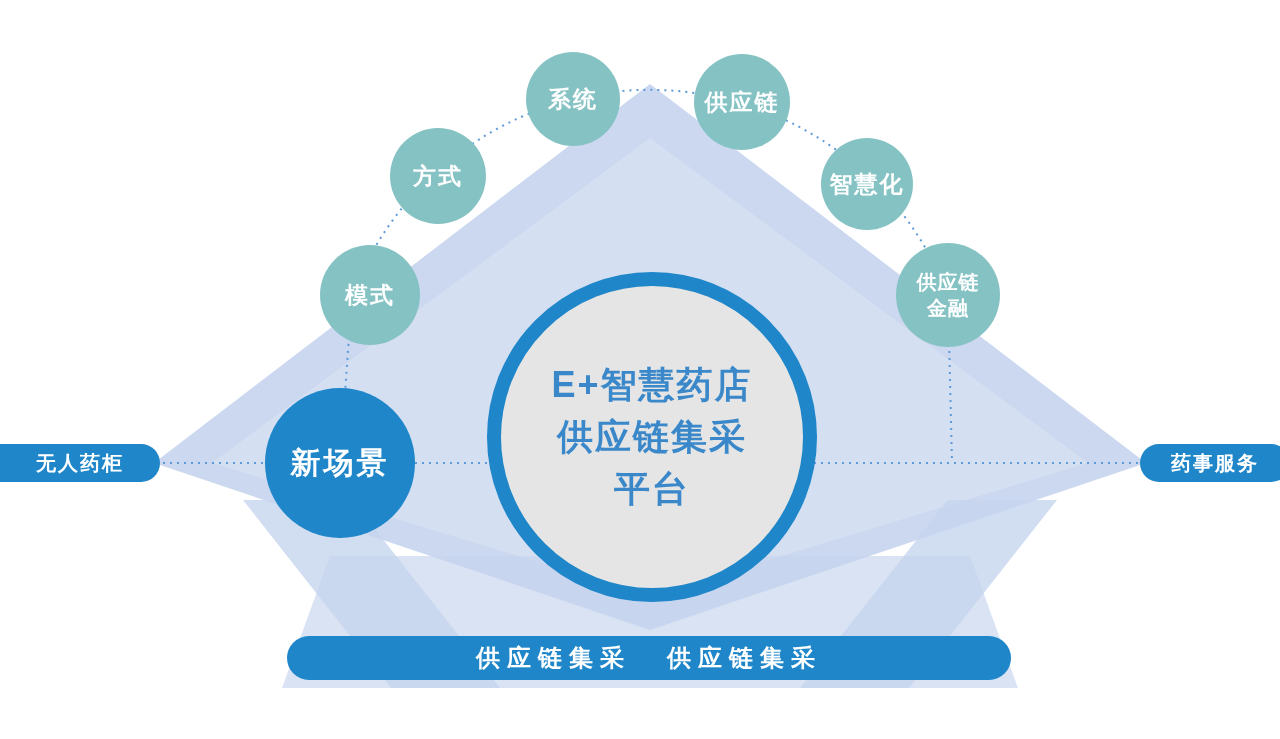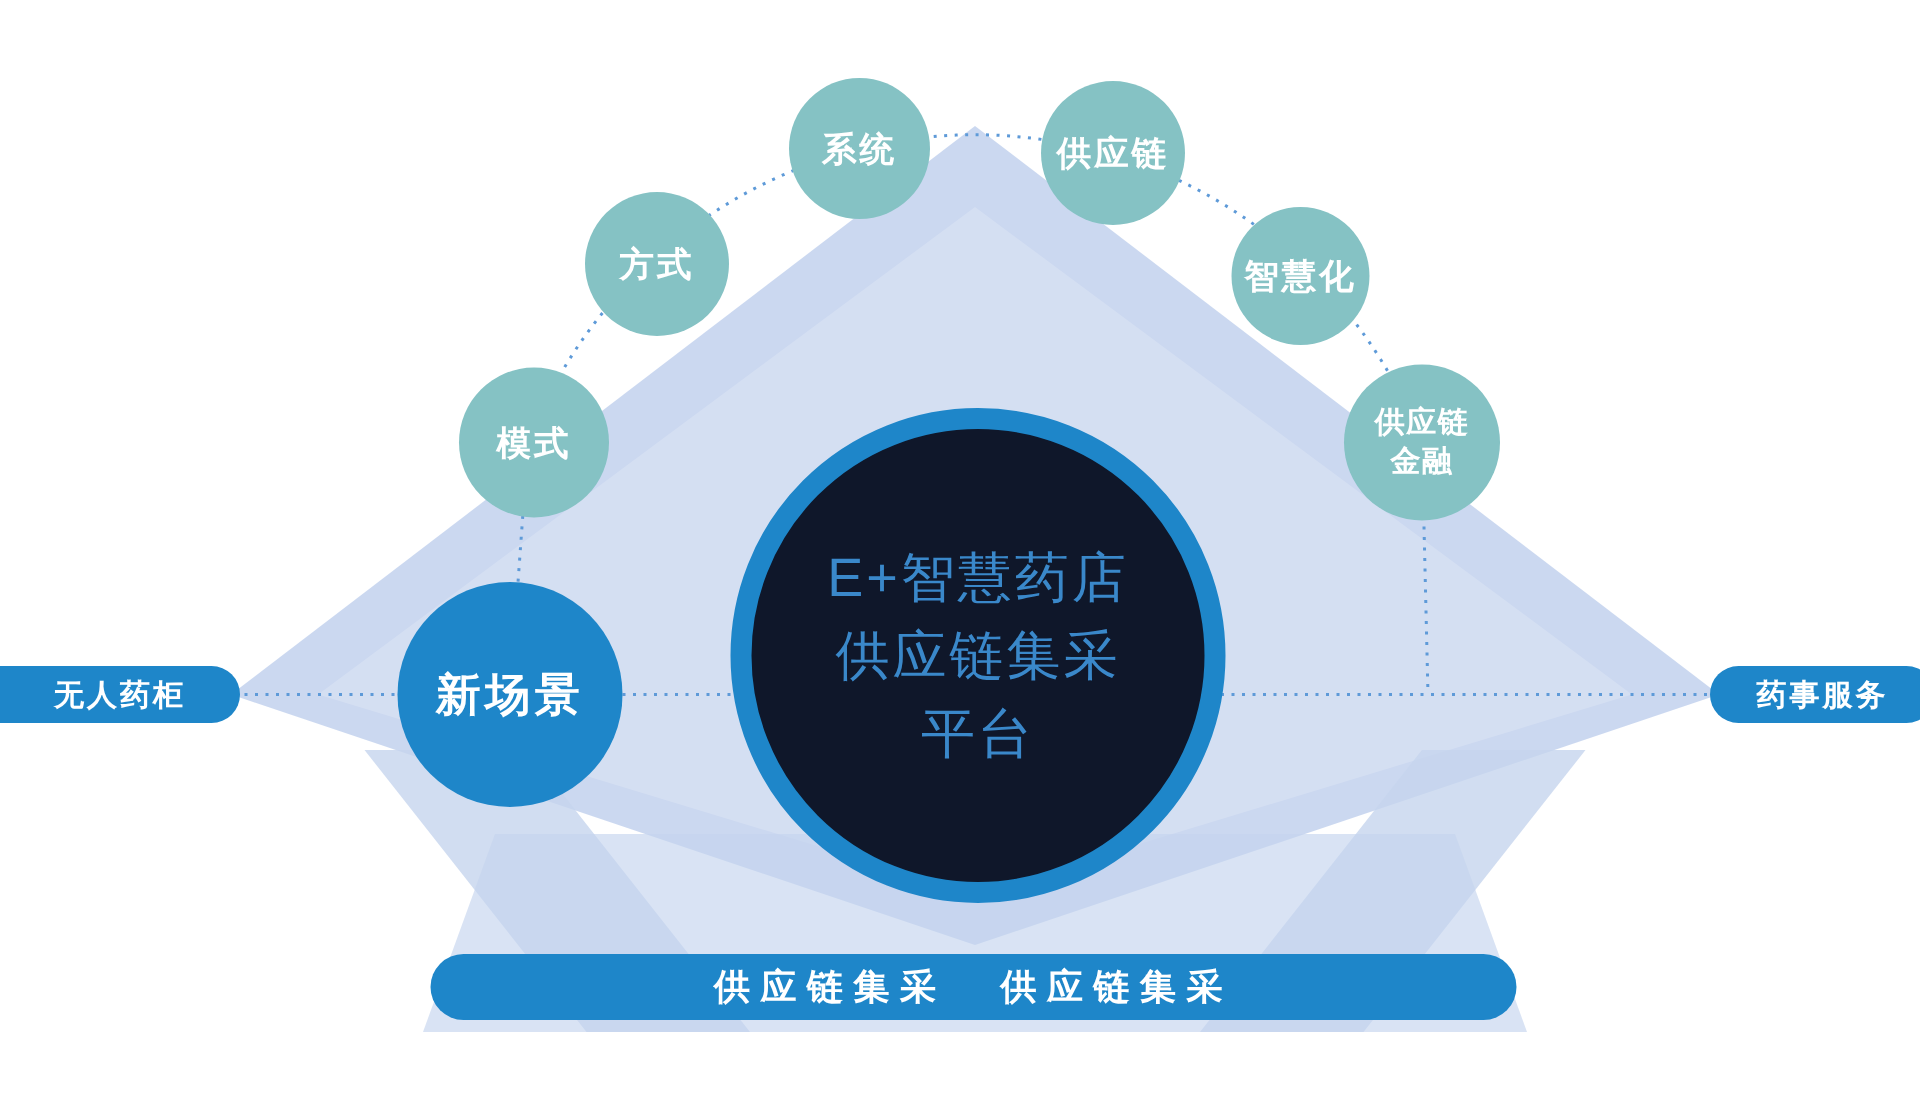--- a/index.html
+++ b/index.html
@@ -12,34 +12,34 @@
 
   .circle {
     position:absolute; border-radius:50%; z-index:2;
     display:flex; align-items:center; justify-content:center; text-align:center;
     color:#fff; font-weight:bold; white-space:pre-line;
   }
   .teal { background:var(--teal,#85c2c4); font-size:23px; letter-spacing:2px; }
   .teal.two-line { font-size:20px; line-height:1.3; letter-spacing:1px; }
   .blue { background:var(--blue,#1e86c9); font-size:30px; letter-spacing:3px; }
 
-  .n-mode          { left:306px; top:245px; width:100px; height:100px; }
+  .n-mode          { left:320px; top:245px; width:100px; height:100px; }
   .n-method        { left:390px; top:128px; width:96px;  height:96px; }
   .n-system        { left:526px; top:52px;  width:94px;  height:94px; }
   .n-supplychain   { left:694px; top:54px;  width:96px;  height:96px; }
   .n-intelligence  { left:821px; top:138px; width:92px;  height:92px; }
   .n-scf           { left:896px; top:243px; width:104px; height:104px; }
   .n-new-scenario  { left:265px; top:388px; width:150px; height:150px; }
   .n-new-capability{ left:879px; top:390px; width:146px; height:146px; }
 
   .center-circle {
     position:absolute; left:487px; top:272px; width:330px; height:330px; z-index:2;
-    border-radius:50%; background:#0f172a; border:14px solid var(--blue,#1e86c9);
+    border-radius:50%; background:#e5e5e5; border:14px solid var(--blue,#1e86c9);
     display:flex; flex-direction:column; align-items:center; justify-content:center;
-    color:var(--center_text,#3a88ca); font-weight:normal; font-size:36px;
+    color:var(--center_text,#3a88ca); font-weight:bold; font-size:36px;
     line-height:1.45; letter-spacing:2px; text-align:center;
   }
 
   .pill {
     position:absolute; z-index:2; background:var(--blue,#1e86c9); color:#fff;
     font-weight:bold; border-radius:999px;
     display:flex; align-items:center; justify-content:center;
   }
   .pill-left   { left:-22px; top:444px; width:182px; height:38px; font-size:20px; letter-spacing:2px; padding-left:22px; }
   .pill-right  { left:1140px; top:444px; width:150px; height:38px; font-size:20px; letter-spacing:2px; }

